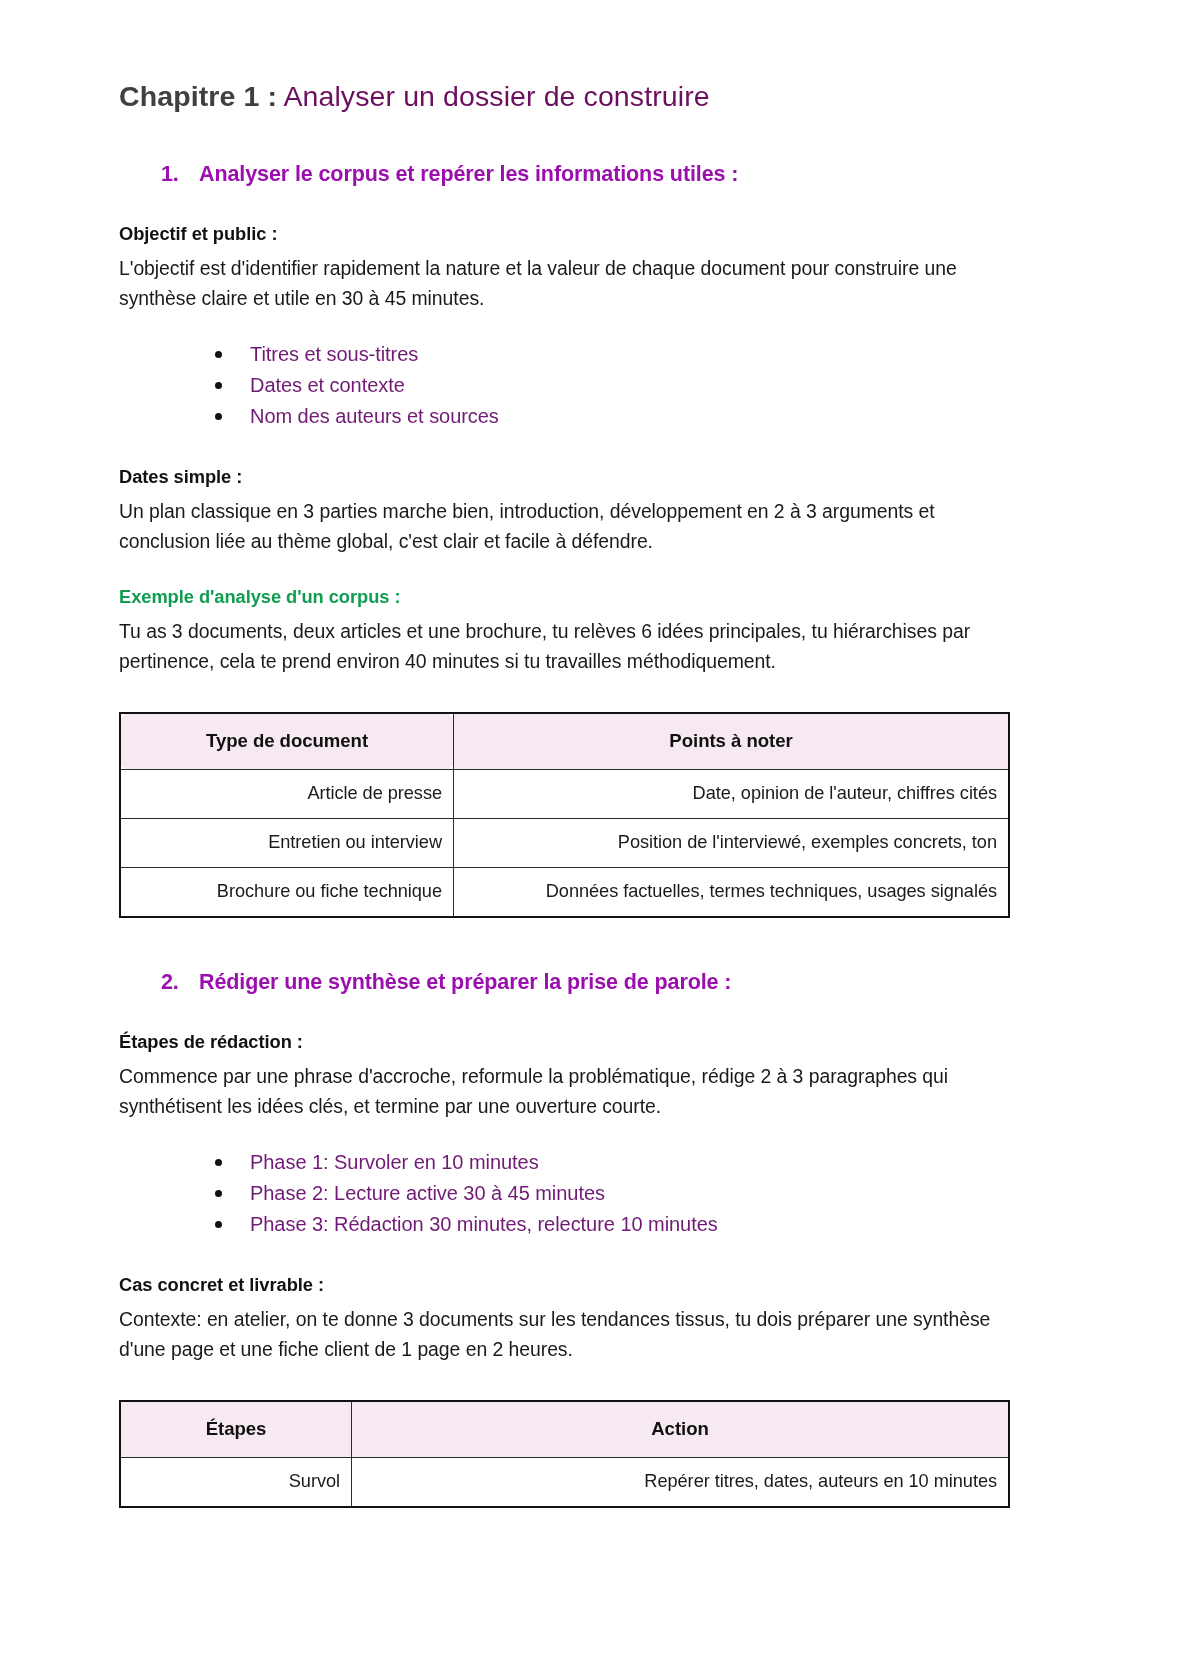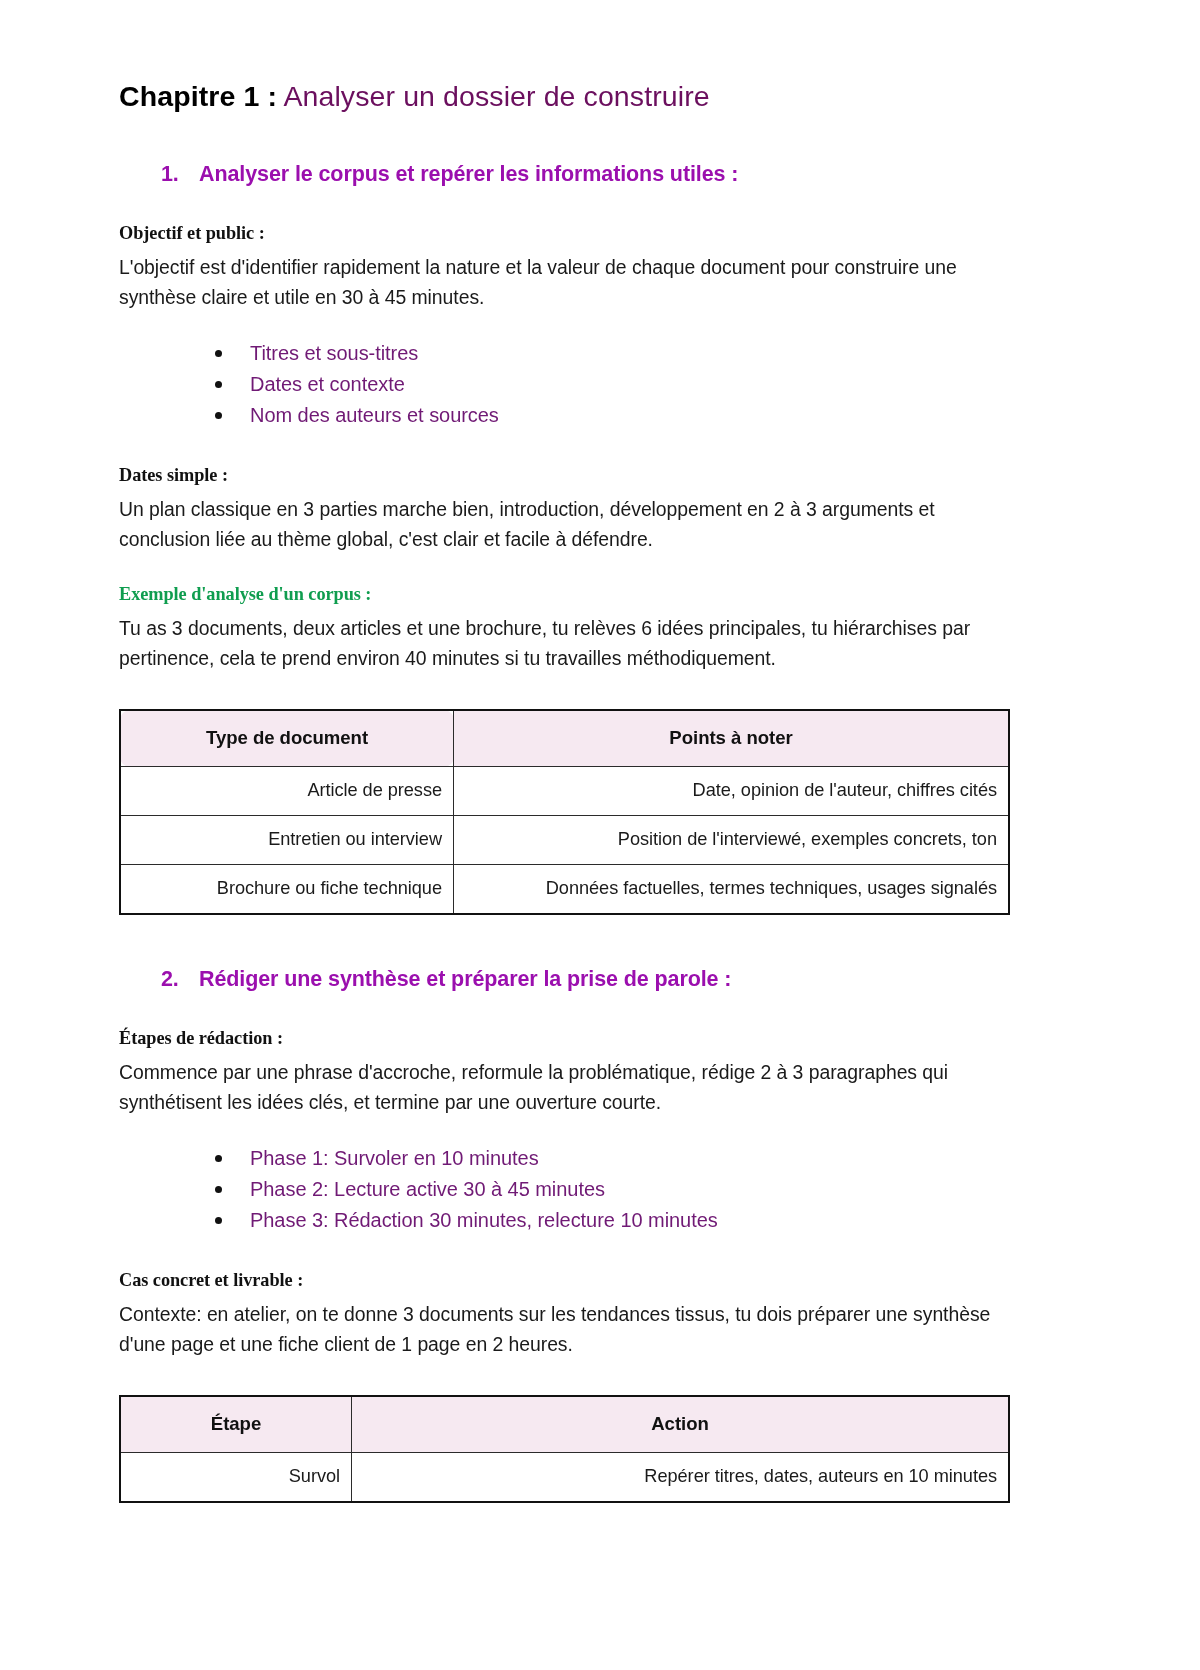--- a/index.html
+++ b/index.html
@@ -29,21 +29,21 @@
     font-size: 28.5px;
     line-height: 1.28;
     color: #6b0f5e;
     font-weight: 400;
     letter-spacing: 0.1px;
     margin: 0 0 0 0;
     white-space: nowrap;
   }
   .chapter-title .chapter-strong {
     font-weight: 700;
-    color: #000000;
+    color: #404040;
   }
 
   
   .section-heading {
     display: flex;
     align-items: baseline;
     color: #9b0fae;
     font-weight: 700;
     font-size: 21.5px;
     letter-spacing: -0.1px;
@@ -60,21 +60,20 @@
     color: #9b0fae;
   }
 
   
   .sub-heading {
     font-size: 18.3px;
     font-weight: 700;
     color: #111111;
     margin: 0;
     letter-spacing: -0.05px;
-    font-family: Liberation Serif, serif;
   }
   .sub-heading.green {
     color: #0f9d4f;
   }
   .body-text {
     font-size: 19.4px;
     line-height: 1.52;
     color: #1a1a1a;
     margin: 0;
     font-weight: 400;
@@ -239,21 +238,21 @@
 
   <div class="sub-heading">Cas concret et livrable :</div>
   <div style="height:9px"></div>
   <p class="body-text">Contexte: en atelier, on te donne 3 documents sur les tendances tissus, tu dois préparer une synthèse d'une page et une fiche client de 1 page en 2 heures.</p>
 
   <div class="sp-36"></div>
 
   <table class="doc-table">
     <thead>
       <tr>
-        <th class="col-a2">Étape</th>
+        <th class="col-a2">Étapes</th>
         <th class="col-b">Action</th>
       </tr>
     </thead>
     <tbody>
       <tr>
         <td>Survol</td>
         <td>Repérer titres, dates, auteurs en 10 minutes</td>
       </tr>
     </tbody>
   </table>

